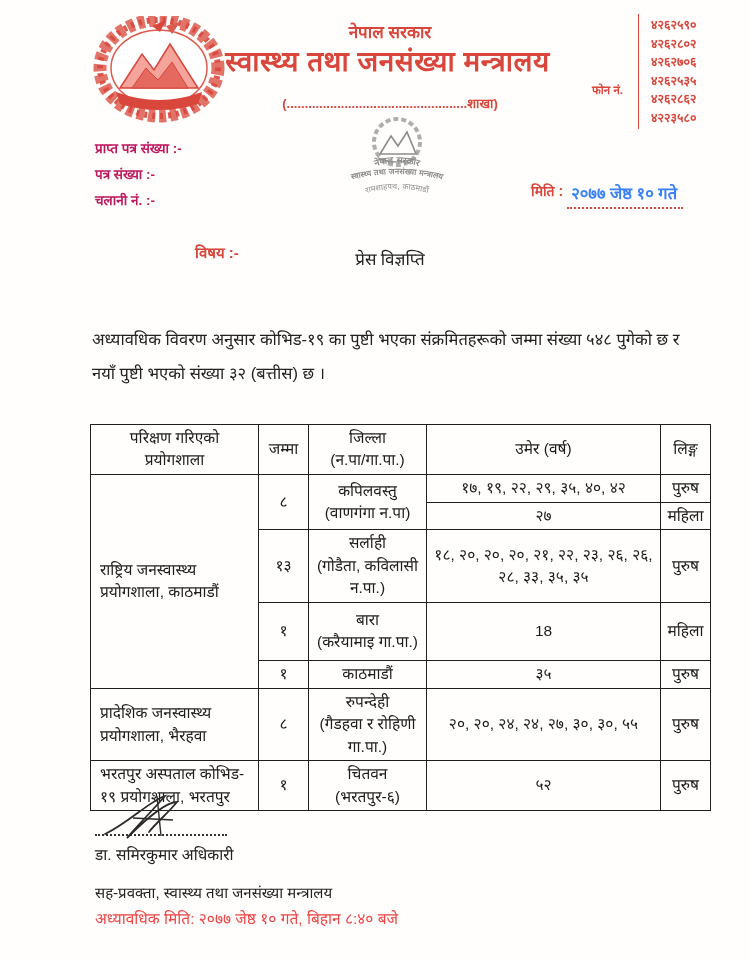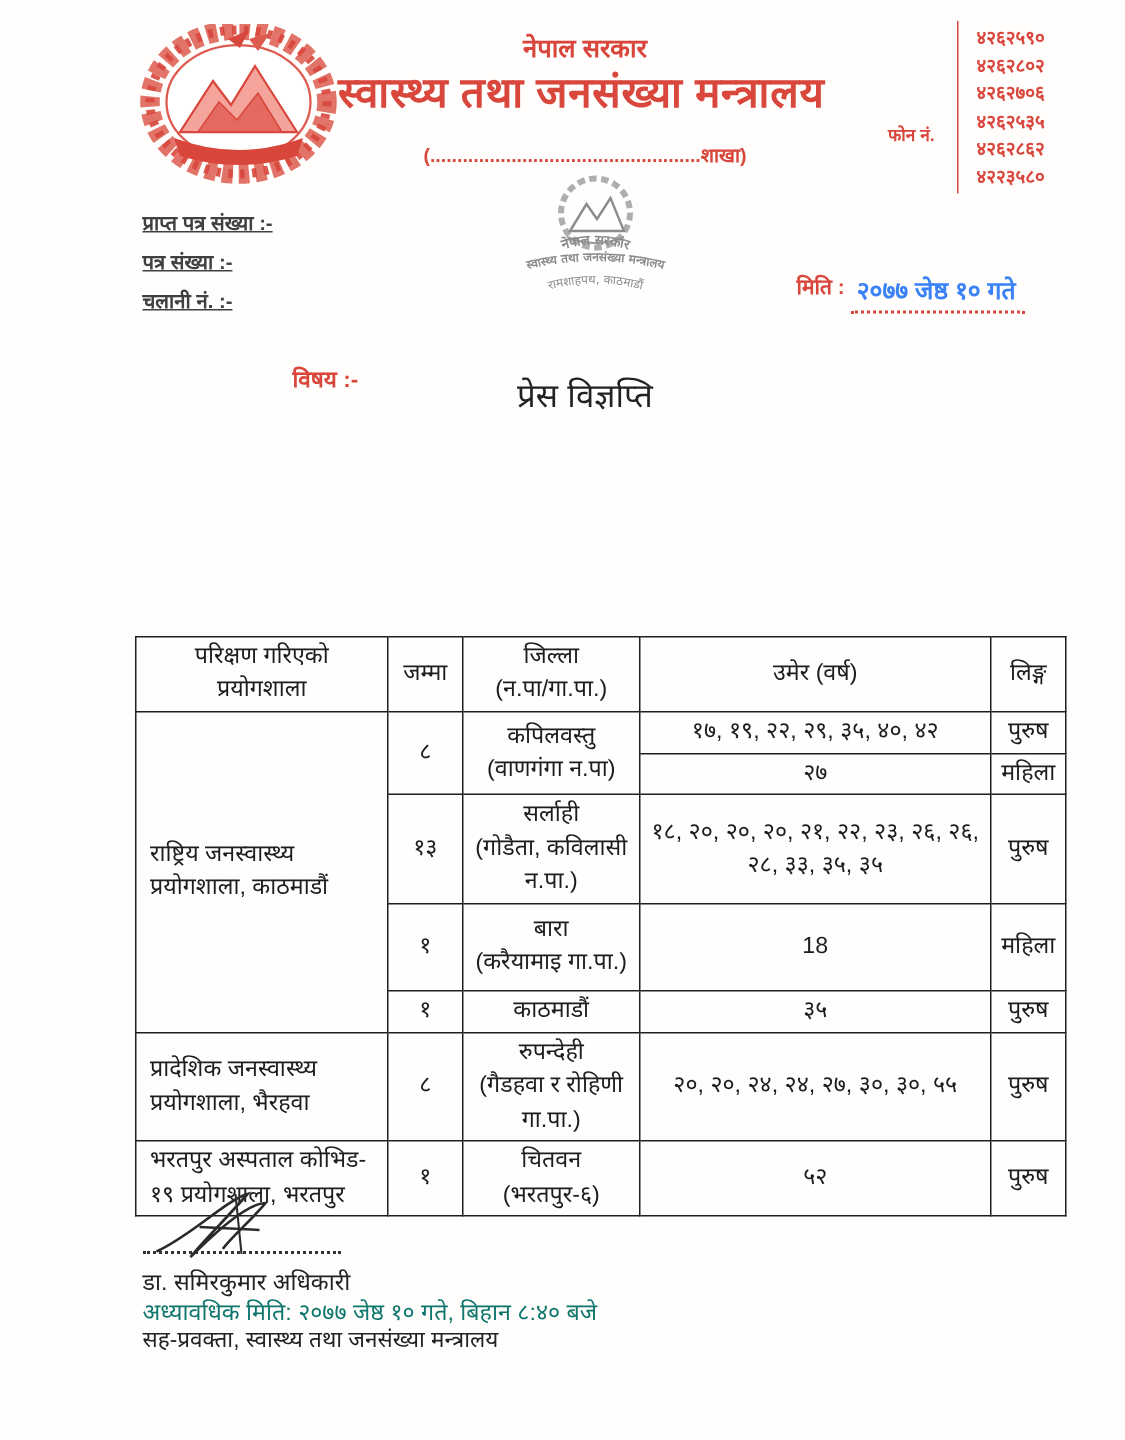--- a/index.html
+++ b/index.html
@@ -13,49 +13,49 @@
   .red{color:#d8463c;text-align:right;}
   .pre{white-space:pre-line;}
   
   .gov-title{left:240px;top:20px;width:300px;text-align:center;font-size:17px;font-weight:bold;}
   .ministry-title{left:160px;top:41px;width:455px;text-align:center;font-size:28px;font-weight:bold;letter-spacing:.5px;}
   .branch-line{left:225px;top:94px;width:330px;text-align:center;font-size:13px;font-weight:bold;}
   .phone-label{left:592px;top:82px;font-size:11.5px;font-weight:bold;}
   .phone-block{left:638px;top:14px;width:106px;border-left:1.6px solid #d8463c;padding:2px 0 2px 12px;}
   .phone-block div{font-size:12.5px;font-weight:bold;color:#d8463c;line-height:18.5px;}
   .ref-block{left:95px;top:136px;}
-  .ref-block div{font-size:13.5px;font-weight:bold;color:#404040;line-height:26px;text-decoration:underline;}
+  .ref-block div{font-size:13.5px;font-weight:bold;color:#be185d;line-height:26px;}
   .addr-block{left:480px;top:134px;width:230px;text-align:center;font-size:13.5px;font-weight:bold;line-height:21px;}
   .date-line{left:503px;top:181px;width:225px;font-size:14px;}
   .date-line .lbl{font-weight:bold;color:#d8463c;vertical-align:top;margin-left:28px;}
   .date-line .val{display:inline-block;color:#3b82f6;font-size:16.5px;font-weight:bold;
      border-bottom:2px dotted #d8463c;padding:0 6px 3px 4px;margin-left:4px;}
   .subject{left:195px;top:242px;font-size:15px;font-weight:bold;}
-  .doc-title{left:280px;top:247px;width:220px;text-align:center;font-size:22px;color:#222;}
+  .doc-title{left:280px;top:247px;width:220px;text-align:center;font-size:17px;color:#222;font-family:Liberation Serif, serif;}
   
   .body-text{left:92px;top:322px;width:592px;font-size:16.5px;line-height:34px;color:#222;}
   .body-text p{margin:0;}
   .body-text p + p{margin-top:2px;}
   
   table.covid{position:absolute;left:90px;top:424px;width:620px;border-collapse:collapse;table-layout:fixed;}
   table.covid td,table.covid th{
     border:1.6px solid #1f1f1f;font-size:15.5px;font-weight:normal;
     text-align:center;vertical-align:middle;padding:2px 4px;line-height:1.45;color:#1d1d1d;
   }
   table.covid td.lab{text-align:left;padding-left:9px;}
   .h-head{height:44px;}
   .h-r1{height:28px;} .h-r2{height:26px;} .h-r3{height:72px;} .h-r4{height:58px;}
   .h-r5{height:28px;} .h-r6{height:68px;} .h-r7{height:50px;}
   
   .sig-wrap{left:95px;top:796px;width:140px;height:42px;}
   .sig-dots{position:absolute;left:0;bottom:2px;width:132px;border-bottom:2.5px dotted #333;}
   .sig-svg{position:absolute;left:4px;top:-6px;}
   .sign-name{left:95px;top:843px;font-size:15.5px;color:#222;}
   .sign-title{left:95px;top:882px;font-size:15px;color:#222;}
-  .updated{left:95px;top:863px;font-size:15.5px;color:#0f766e;}
+  .updated{left:95px;top:907px;font-size:15.5px;color:#ef4444;}
   svg text{font-family:"DejaVu Sans","Liberation Sans",sans-serif;}
 </style>
 </head>
 <body>
 
 <svg class="abs" style="left:86px;top:16px;" width="148" height="114" viewBox="0 0 148 114">
   <ellipse cx="73" cy="52" rx="59" ry="48" fill="none" stroke="#dd5a4e" stroke-width="13" stroke-dasharray="7 4" opacity="0.85"></ellipse>
   <ellipse cx="73" cy="52" rx="59" ry="48" fill="none" stroke="#d8463c" stroke-width="6" stroke-dasharray="3 5" opacity="0.9"></ellipse>
   <ellipse cx="73" cy="52" rx="48" ry="38" fill="#ffffff" stroke="#dd5a4e" stroke-width="1.5"></ellipse>
   <path d="M34,72 L56,38 L68,54 L84,28 L112,72 Z" fill="#f4a49a" stroke="#d8463c" stroke-width="1.5"></path>
@@ -109,20 +109,21 @@
 </div>
 
 <div class="abs date-line">
   <span class="lbl">मिति :</span><span class="val">२०७७ जेष्ठ १० गते</span>
 </div>
 
 <div class="abs red subject">विषय :-</div>
 <div class="abs doc-title">प्रेस विज्ञप्ति</div>
 
 <div class="abs body-text">
+  <p>अध्यावधिक विवरण अनुसार कोभिड-१९ का पुष्टी भएका संक्रमितहरूको जम्मा संख्या ५४८ पुगेको छ र नयाँ पुष्टी भएको संख्या ३२ (बत्तीस) छ ।</p>
 </div>
 
 <table class="covid">
   <colgroup>
     <col style="width:168px">
       <col style="width:50px">
       <col style="width:118px">
       <col style="width:234px">
       <col style="width:50px">
   </colgroup>

